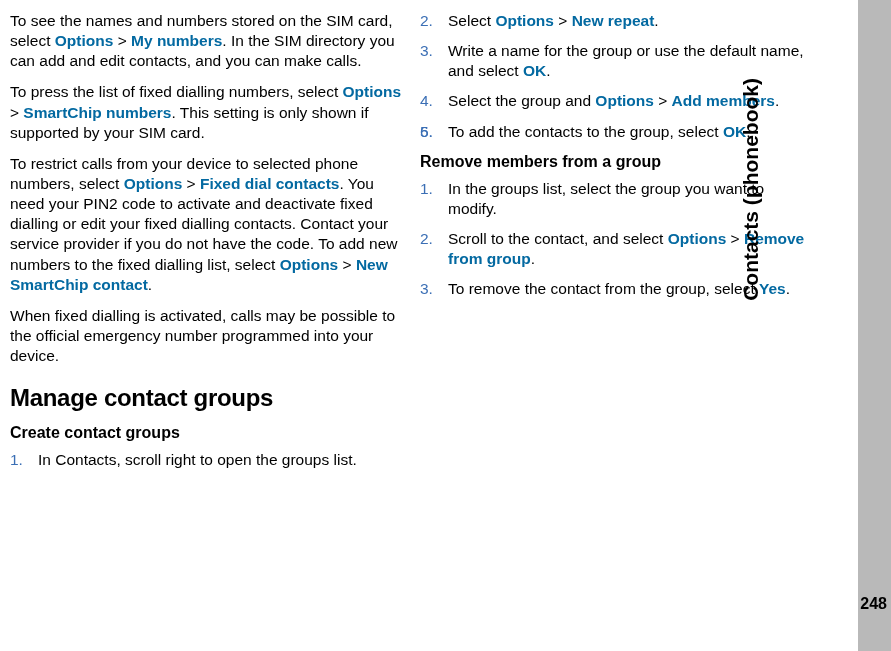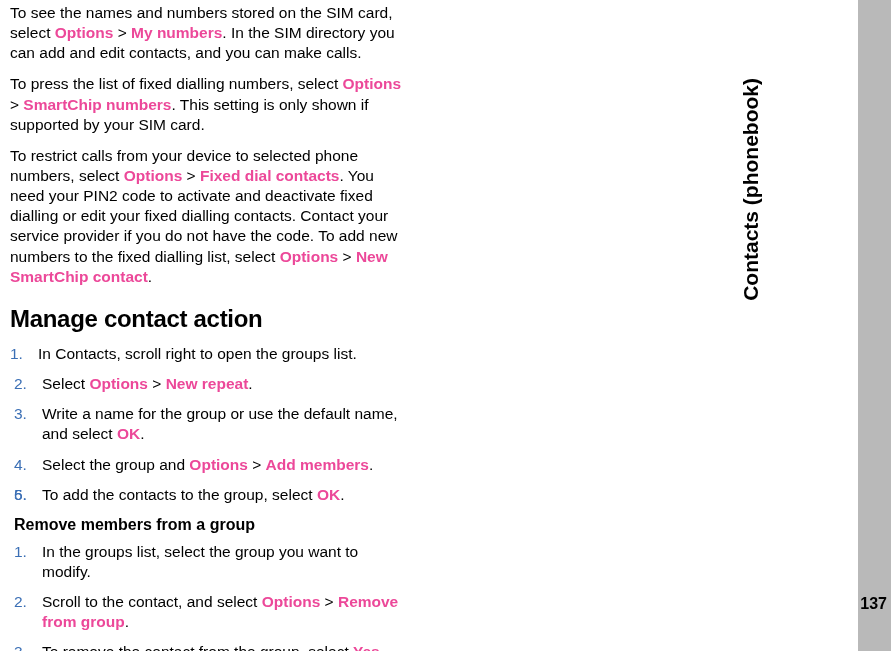--- a/index.html
+++ b/index.html
@@ -9,36 +9,35 @@
     font-family: Arial, Helvetica, sans-serif;
     font-size: 15.5px;
     line-height: 1.3;
     color: #000;
     position: relative;
     background: #fff;
     overflow: hidden;
   }
   .page {
     display: flex;
-    padding: 3px 0 6px 10px;
+    padding: 11px 0 6px 10px;
     height: 100%;
-    flex-direction: column;
   }
   .col {
     width: 406px;
     padding-right: 14px;
   }
   .col2 {
     width: 408px;
     padding-left: 4px;
     padding-right: 10px;
   }
   p { margin-bottom: 11px; }
   .ui-label {
-    color: #ec4899;
+    color: #0369a1;
     font-weight: bold;
     text-align: right;
   }
   .sep {
     color: #000;
     font-weight: normal;
   }
   h2 {
     font-size: 24px;
     font-weight: bold;
@@ -110,21 +109,23 @@
   <div class="col">
     <p>
       <span>To see the names and numbers stored on the SIM card, select </span><span class="ui-label">Options</span><span class="sep"> &gt; </span><span class="ui-label">My numbers</span><span>. In the SIM directory you can add and edit contacts, and you can make calls.</span>
     </p>
     <p>
       <span>To press the list of fixed dialling numbers, select </span><span class="ui-label">Options</span><span class="sep"> &gt; </span><span class="ui-label">SmartChip numbers</span><span>. This setting is only shown if supported by your SIM card.</span>
     </p>
     <p>
       <span>To restrict calls from your device to selected phone numbers, select </span><span class="ui-label">Options</span><span class="sep"> &gt; </span><span class="ui-label">Fixed dial contacts</span><span>. You need your PIN2 code to activate and deactivate fixed dialling or edit your fixed dialling contacts. Contact your service provider if you do not have the code. To add new numbers to the fixed dialling list, select </span><span class="ui-label">Options</span><span class="sep"> &gt; </span><span class="ui-label">New SmartChip contact</span><span>.</span>
     </p>
-    <h2>Manage contact action</h2>
+    <p>When fixed dialling is activated, calls may be possible to the official emergency number programmed into your device.</p>
+    <h2>Manage contact groups</h2>
+    <h3>Create contact groups</h3>
     <ol>
       <li>
         <span class="num">1.</span>
         <span>In Contacts, scroll right to open the groups list.</span>
       </li>
     </ol>
   </div>
 
   <div class="col2">
     <ol>
@@ -163,14 +164,14 @@
         <span>To remove the contact from the group, select </span><span class="ui-label">Yes</span><span>.</span>
       </li>
     </ol>
   </div>
 </div>
 
 <div class="sidebar">
   <div class="sidebar-title">
     <span class="sidebar-title-inner">Contacts (phonebook)</span>
   </div>
-  <div class="pagenum">137</div>
+  <div class="pagenum">248</div>
 </div>
 
 </body></html>

